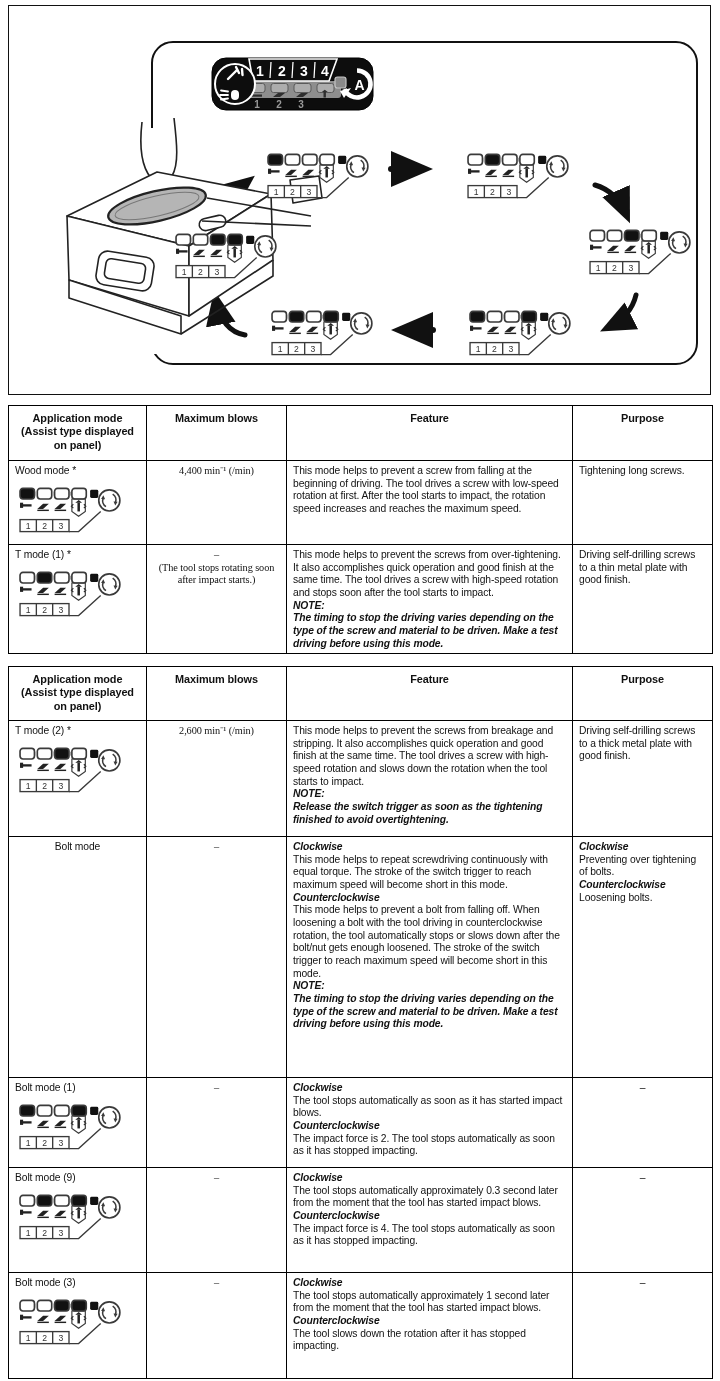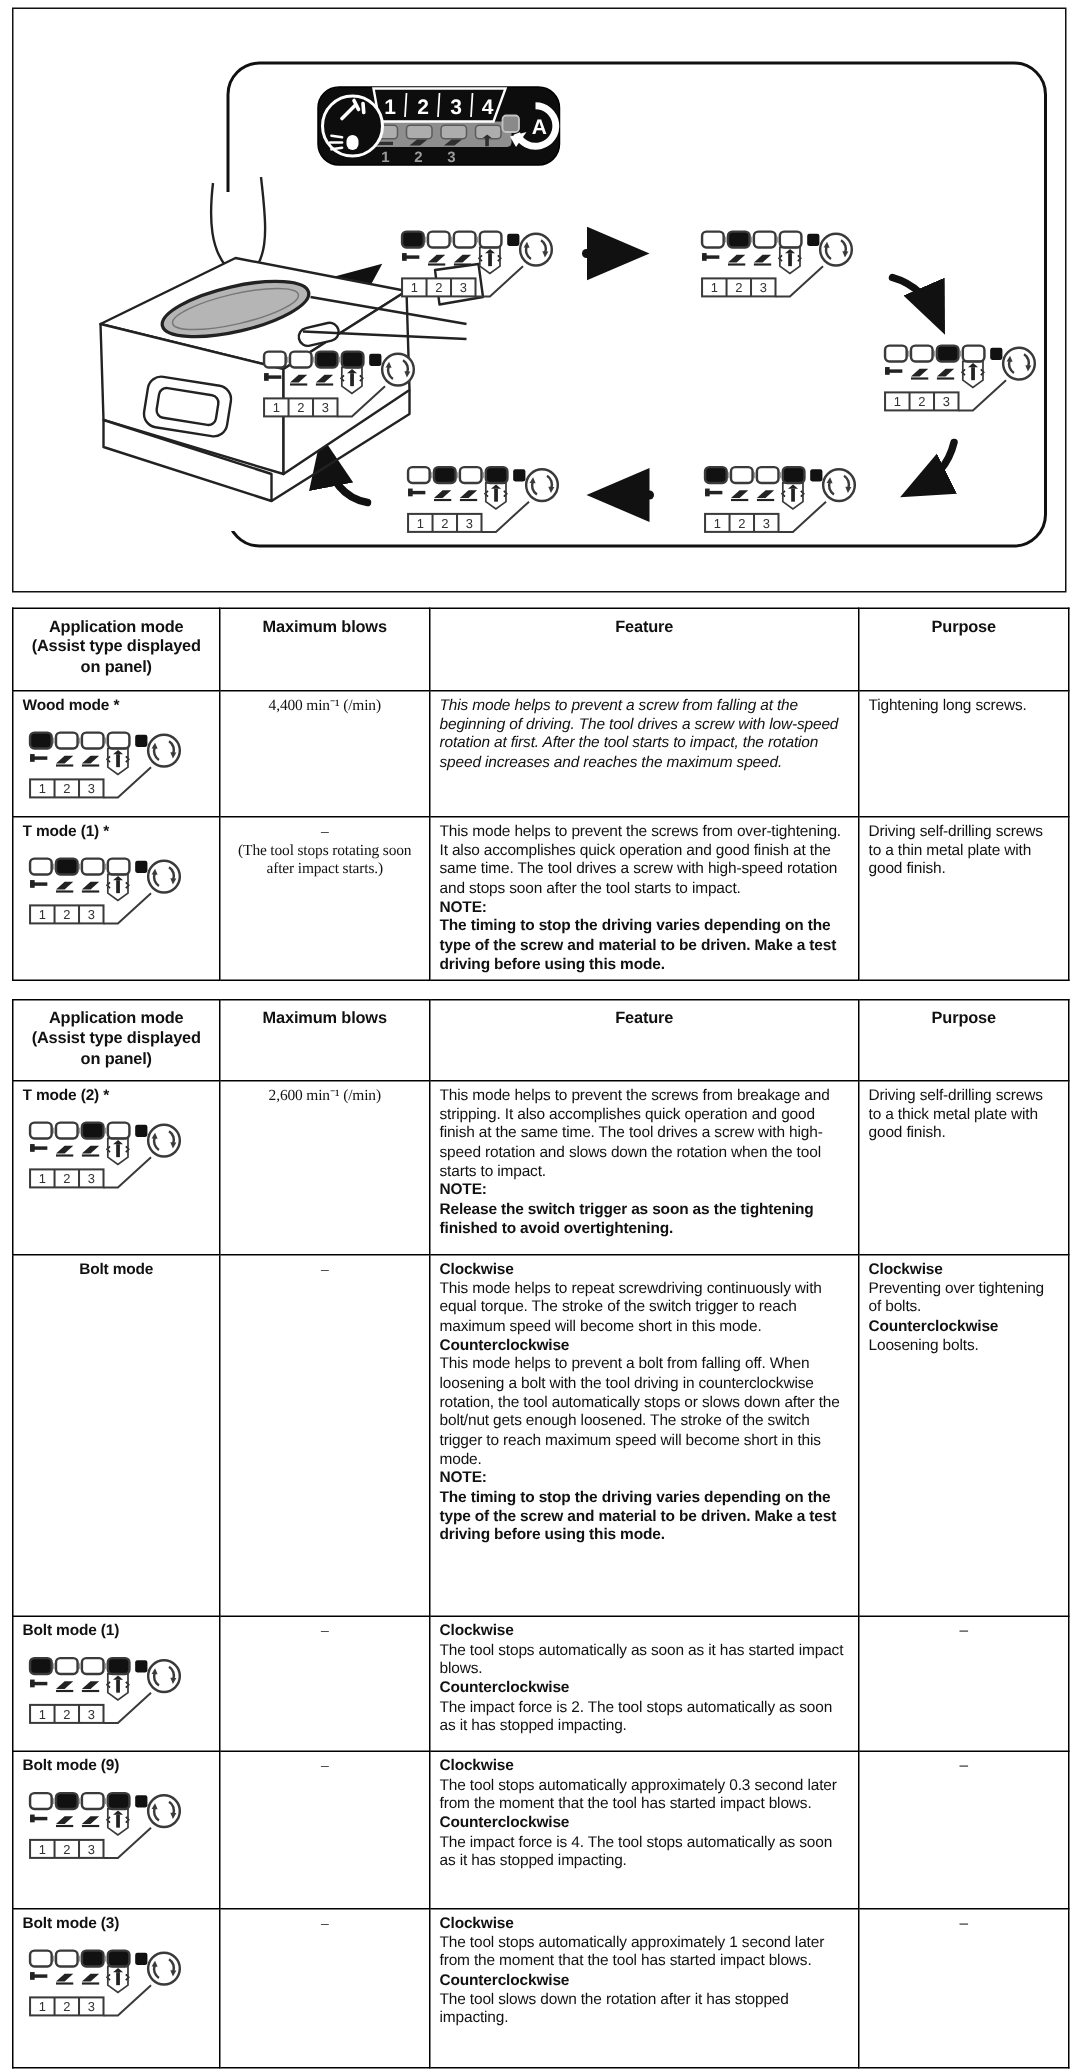--- a/index.html
+++ b/index.html
@@ -17,23 +17,23 @@
   .p-b3{left:164px;top:226px;}
   
   table{border-collapse:collapse;table-layout:fixed;width:704px;margin:12px 8px;}
   .t1{margin-top:10px;}
   .t2{margin-top:3px;}
   th,td{border:1.5px solid #000;vertical-align:top;padding:4px 6px;font-size:10.3px;line-height:1.23;letter-spacing:-0.1px;}
   th{font-size:10.9px;font-weight:bold;text-align:center;white-space:pre-line;padding-top:6px;}
   td.c-blows{text-align:center;font-family:Liberation Serif, serif;}
   .cc{overflow:hidden;}
   .blk{margin:0;}
-  .b{font-weight:bold;}
+  .b{font-weight:bold;font-style:italic;}
   .ctr{text-align:center;}
-  .mode-label{margin-bottom:8px;font-weight:bold;}
+  .mode-label{margin-bottom:8px;}
   .panel-wrap{margin-top:8px;margin-left:2px;width:104px;}
 </style>
 </head>
 <body>
 
 <div class="figure-box">
 
   <div class="callout-rect"></div>
 
   <svg class="abs" style="left:0;top:0" width="701" height="388">
@@ -467,21 +467,21 @@
                 </g>
               </svg></div>
           </div>
         </td>
         <td class="c-blows">
           <div class="cc" style="height: 73px;">
             <div class="blk">4,400 min⁻¹ (/min)</div>
           </div>
         </td>
         <td>
-          <div class="cc" style="height: 73px; font-style: italic;">
+          <div class="cc" style="height: 73px;">
             <div class="blk">This mode helps to prevent a screw from falling at the beginning of driving. The tool drives a screw with low-speed rotation at first. After the tool starts to impact, the rotation speed increases and reaches the maximum speed.</div>
           </div>
         </td>
         <td>
           <div class="cc" style="height: 73px;">
             <div class="blk">Tightening long screws.</div>
           </div>
         </td>
       </tr>
       <tr style="height: 103px;">

